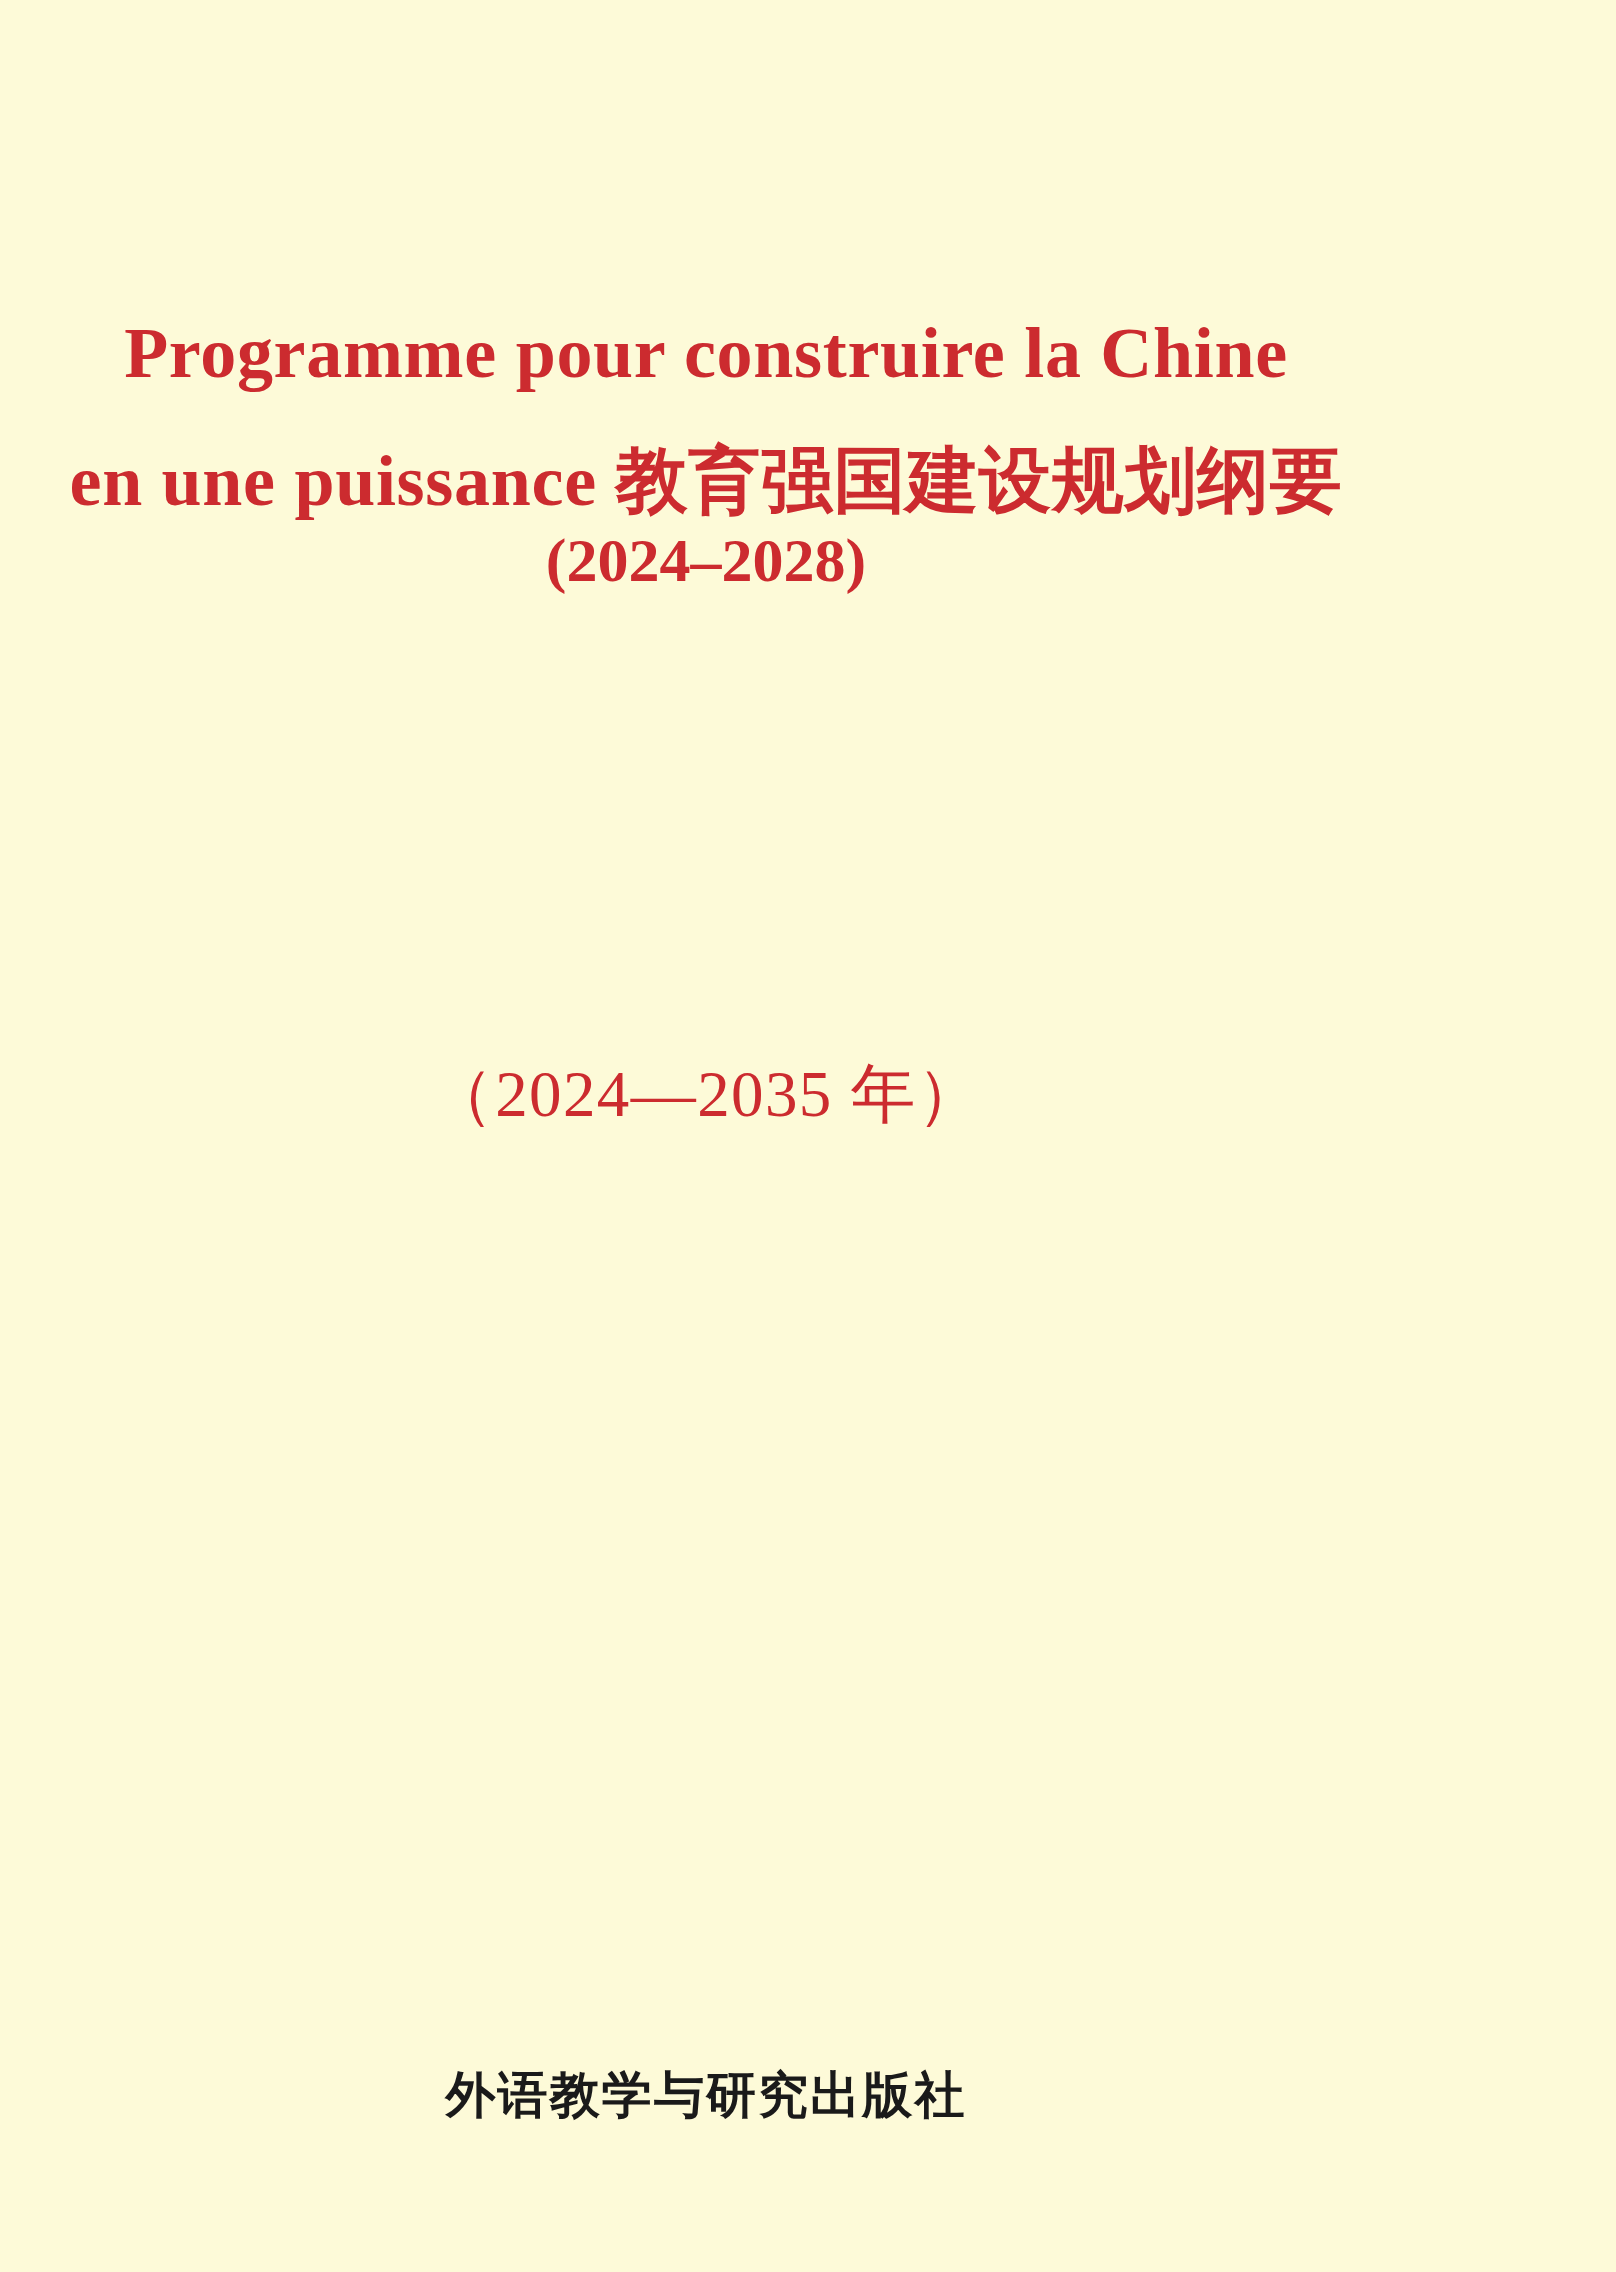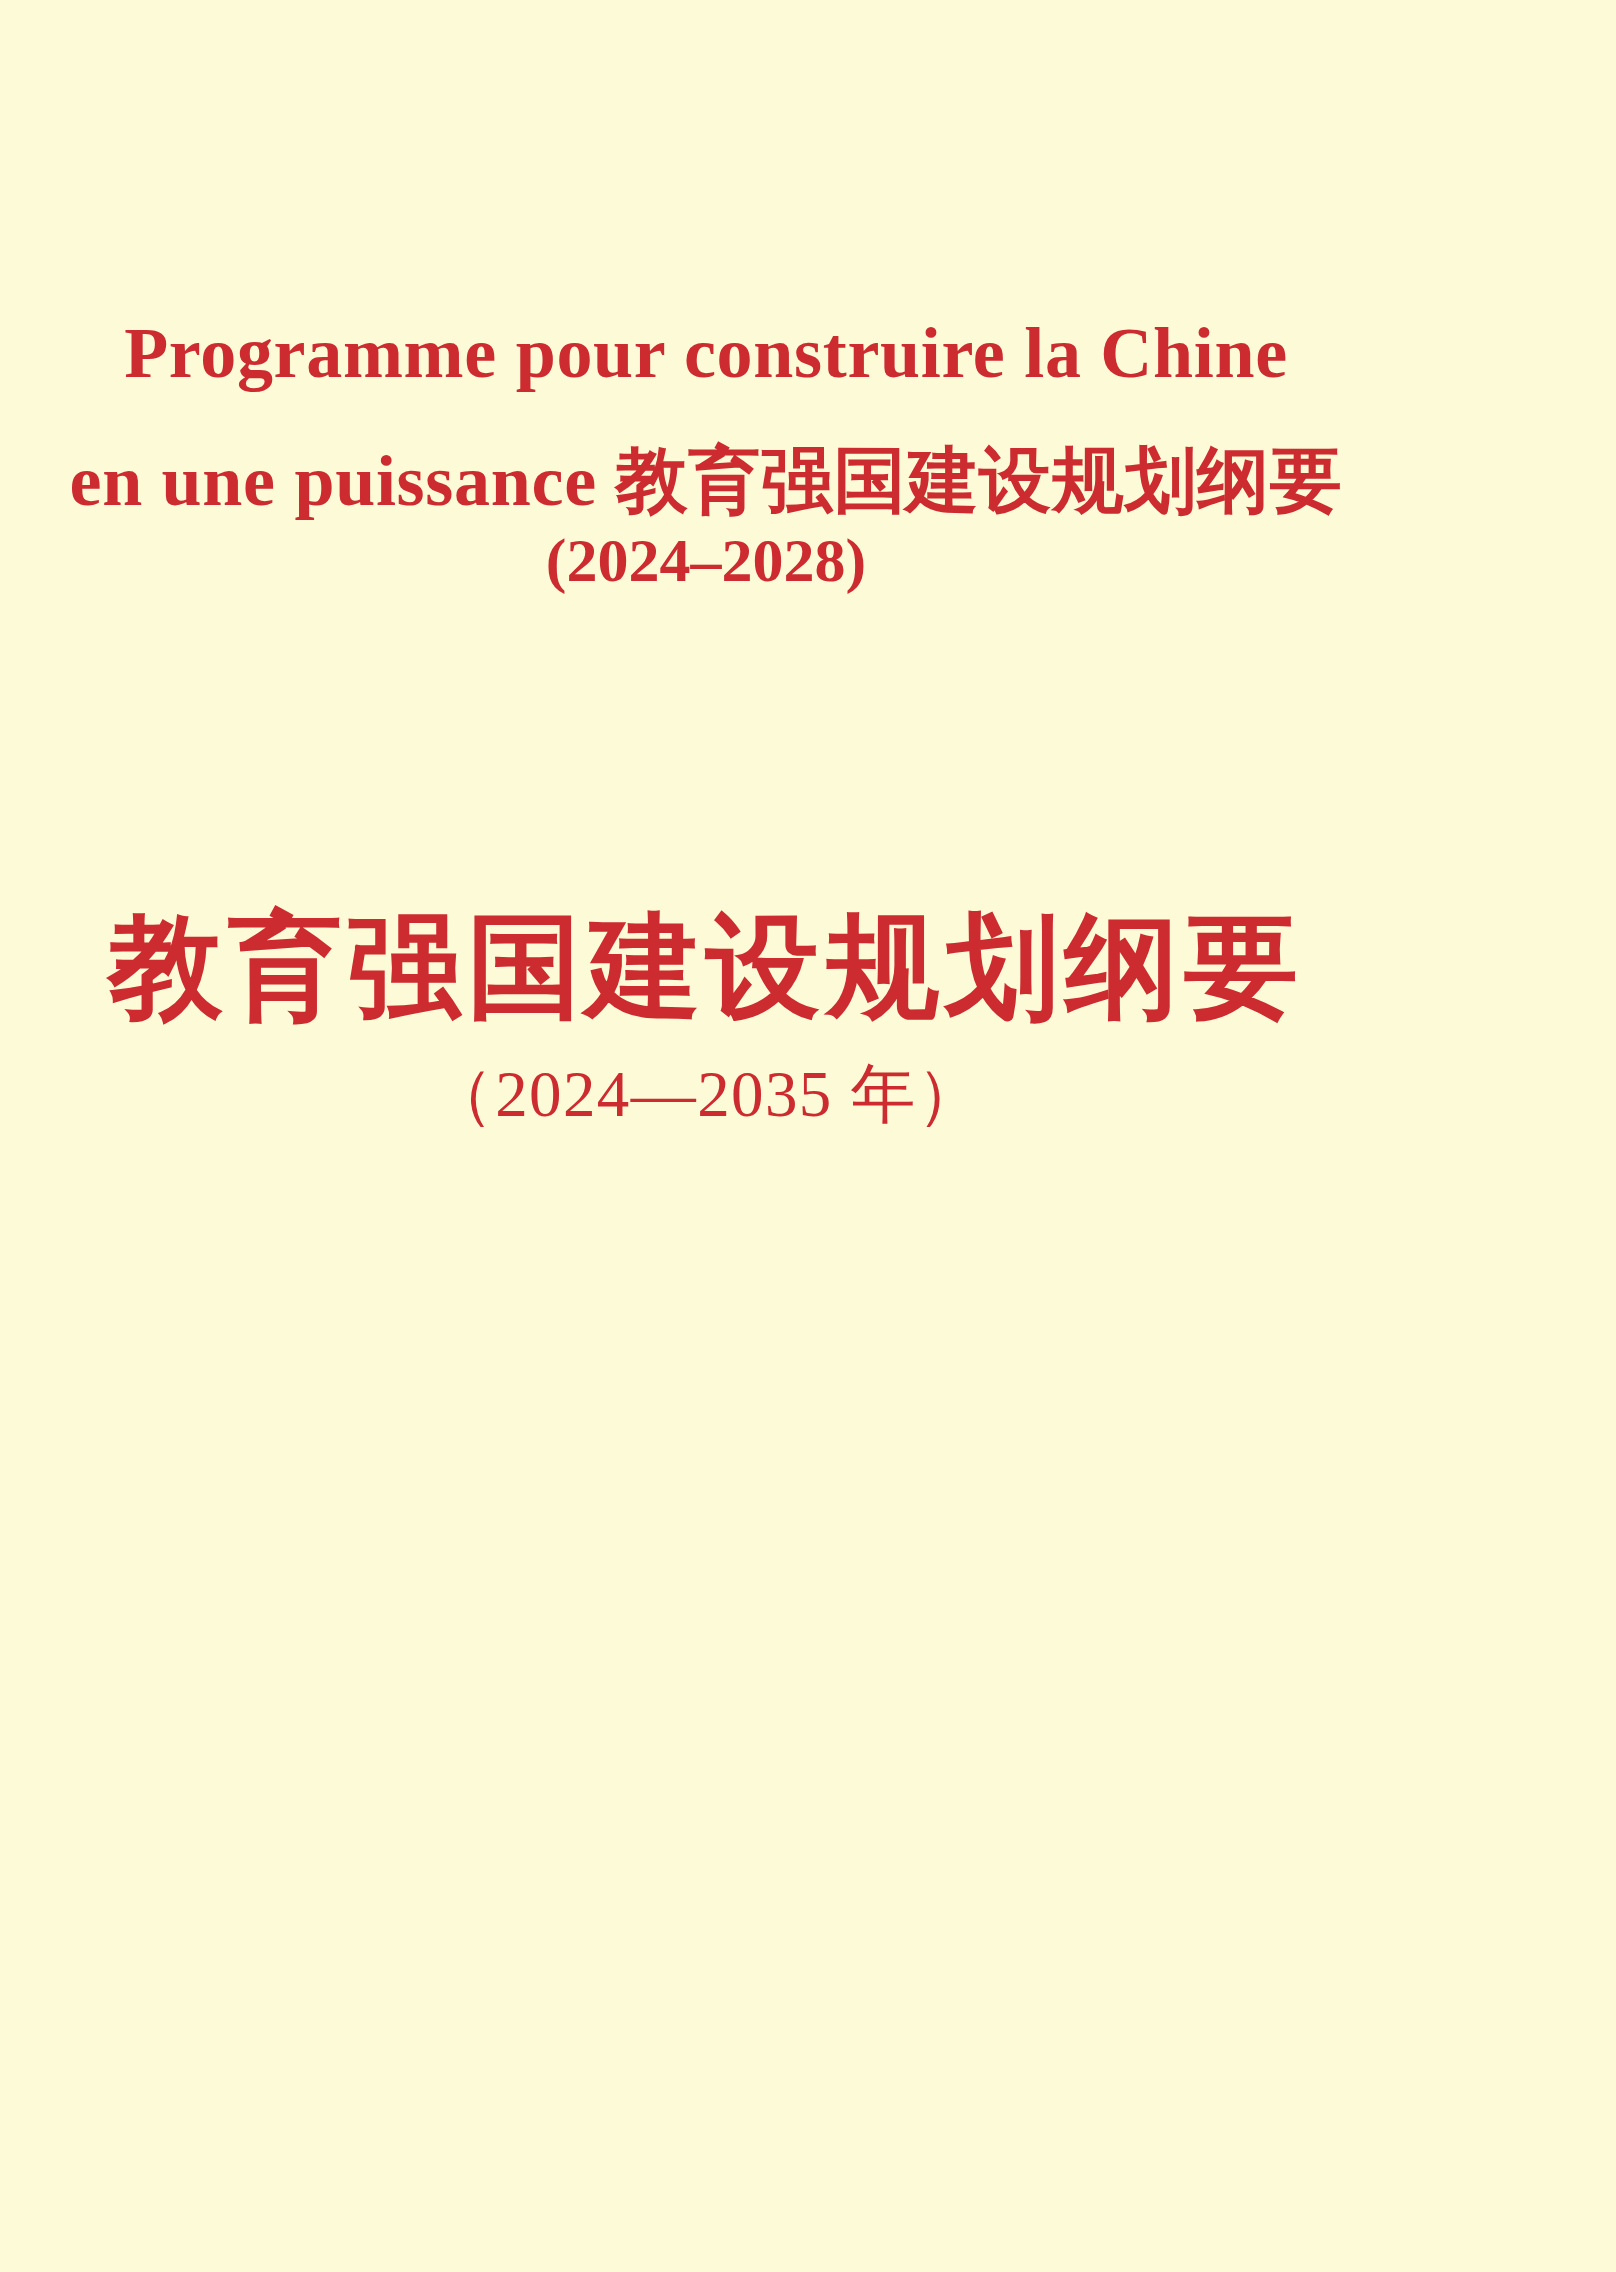--- a/index.html
+++ b/index.html
@@ -69,16 +69,16 @@
     letter-spacing: 2.1px;
   }
 </style>
 </head>
 <body>
 
 <div class="cover">
   <div class="line fr-title fr-line1">Programme pour construire la Chine</div>
   <div class="line fr-title fr-line2">en une puissance 教育强国建设规划纲要</div>
   <div class="line fr-years">(2024–2028)</div>
-  <div class="line zh-title">教育强国建设规划纲要</div>
   <div class="line zh-years">（2024—2035 年）</div>
+  <div class="line publisher">外语教学与研究出版社</div>
 </div>
 
 
 </body></html>

